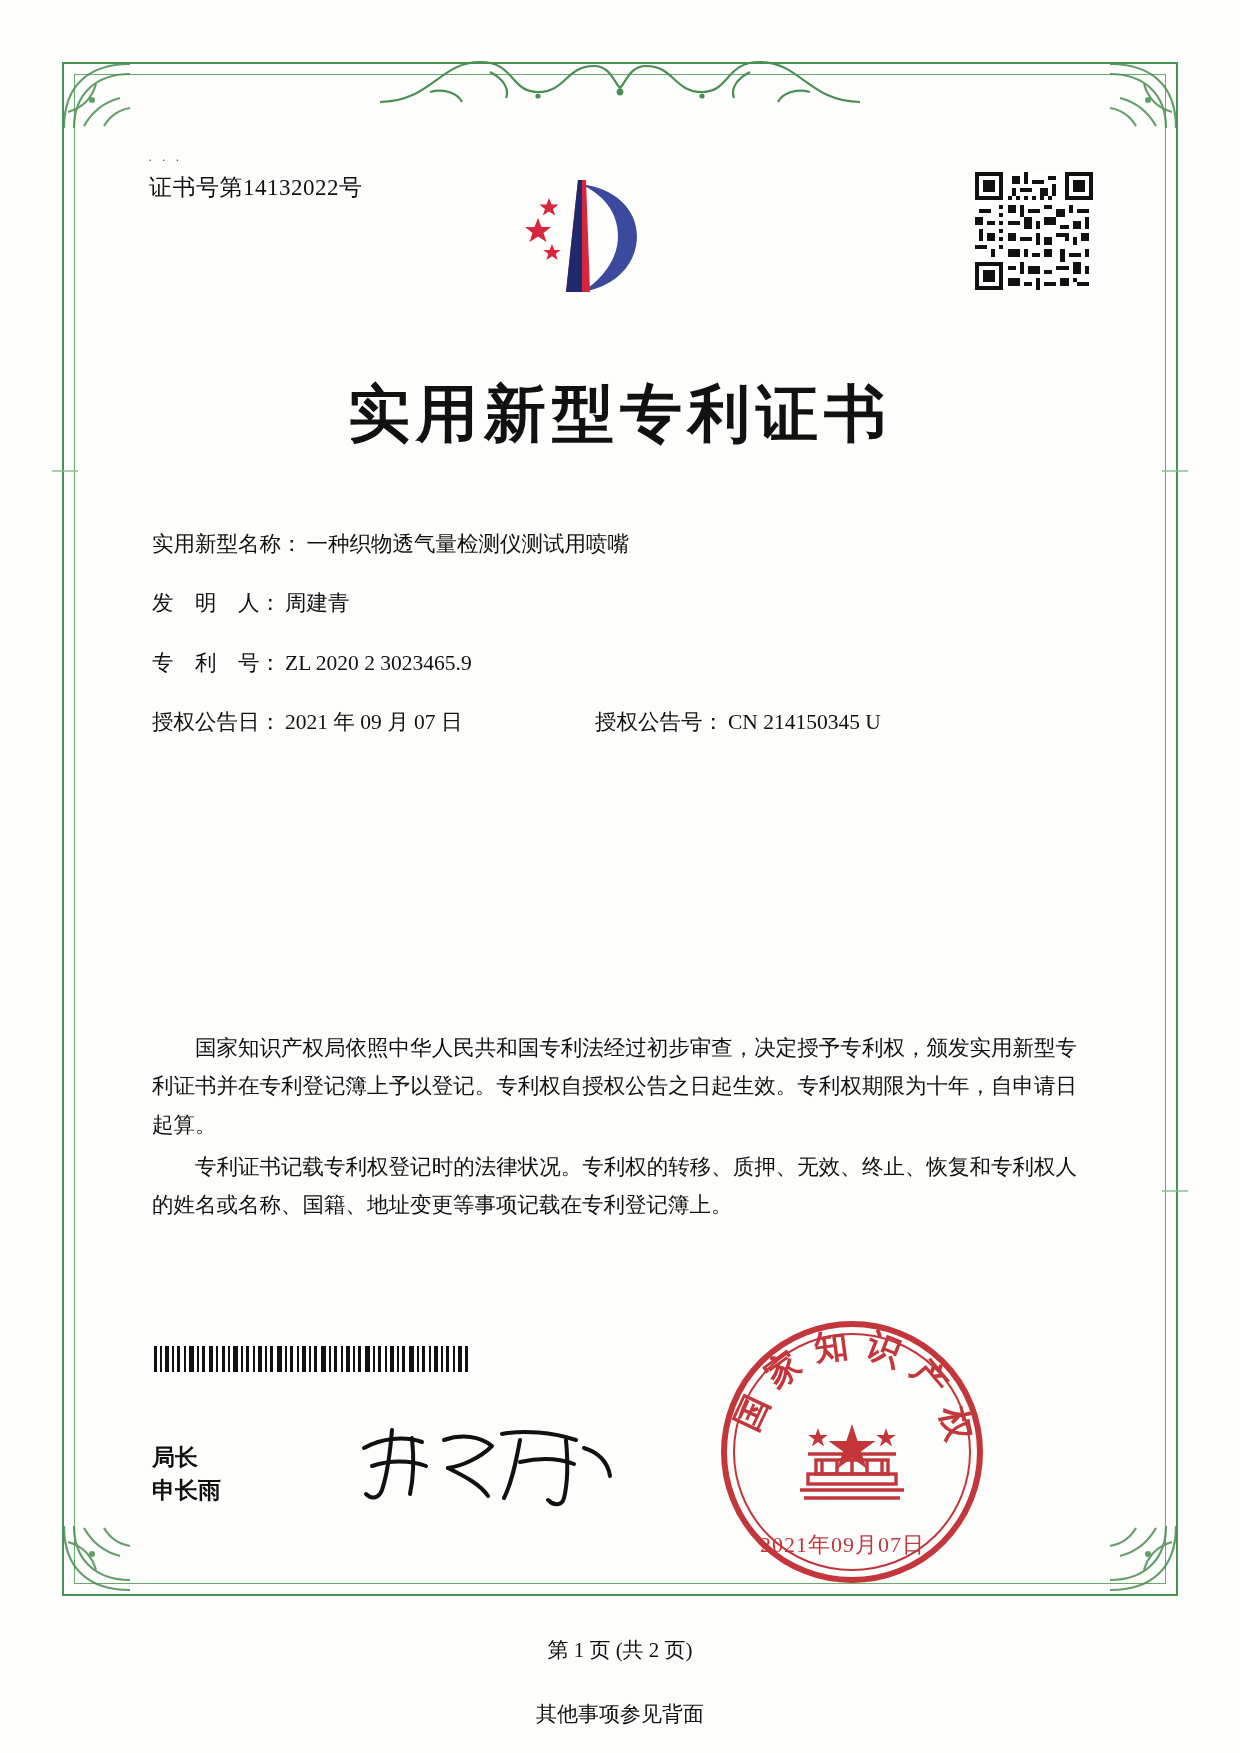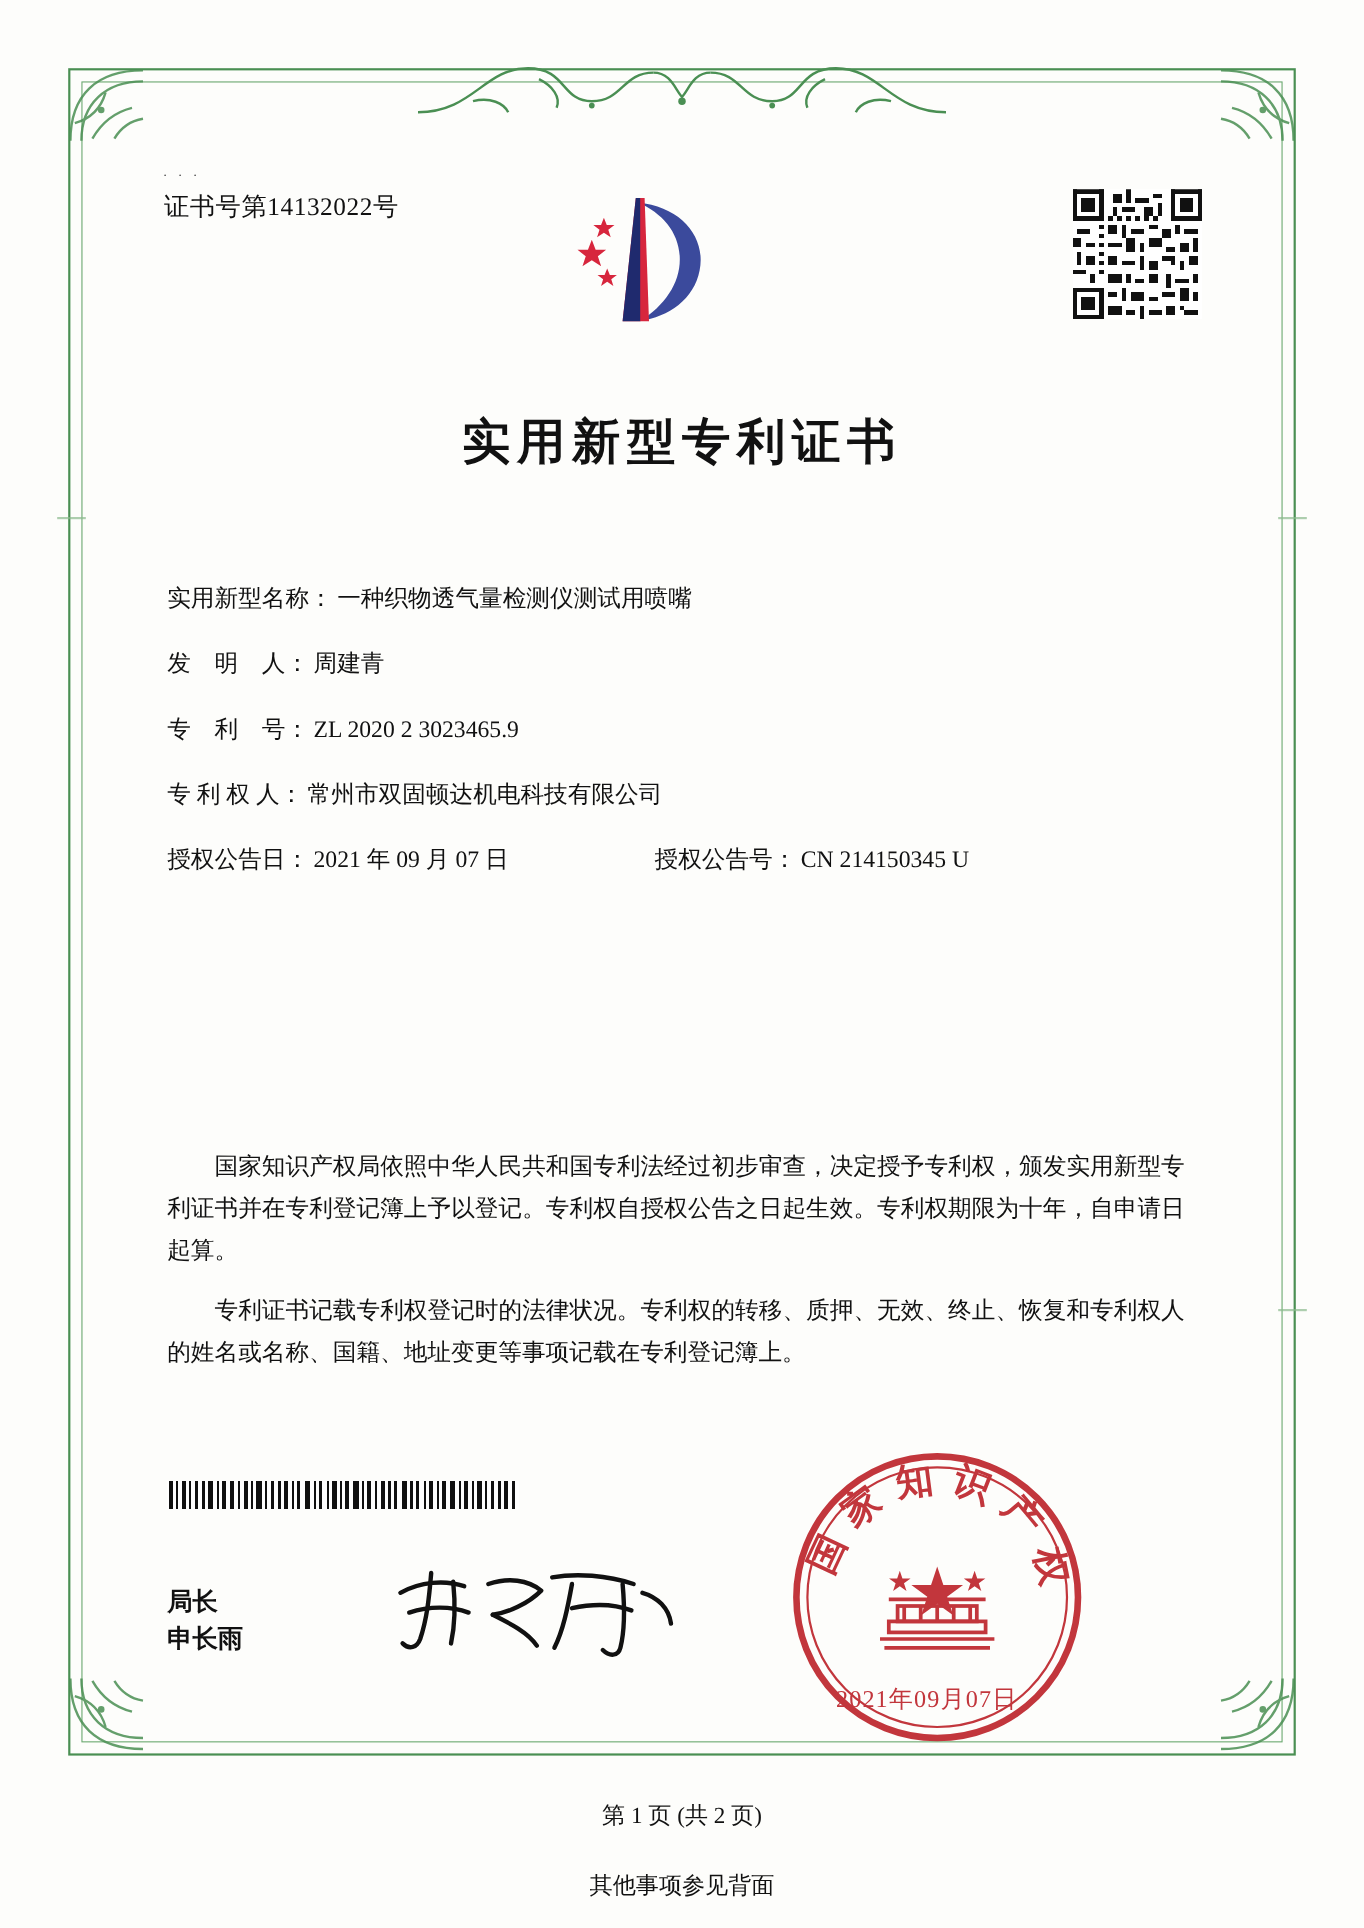--- a/index.html
+++ b/index.html
@@ -104,21 +104,21 @@
     image-rendering: pixelated;
   }
   .qr svg { width:100%; height:100%; display:block; }
 
   .title {
     position: absolute;
     left: 0;
     right: 0;
     top: 372px;
     text-align: center;
-    font-size: 44px;
+    font-size: 62px;
     font-weight: bold;
     letter-spacing: 6px;
     color: #111;
     font-family: "DejaVu Serif", "Liberation Serif", serif;
   }
 
   
   .fields {
     position: absolute;
     left: 152px;
@@ -150,21 +150,21 @@
   .body-text {
     position: absolute;
     left: 152px;
     top: 1025px;
     width: 925px;
     font-size: 21.5px;
     line-height: 1.78;
     color: #111;
     text-align: justify;
   }
-  .body-text p { margin: 16px 0 4px 0; text-indent: 2em; }
+  .body-text p { margin: 4px 0 4px 0; text-indent: 2em; }
 
   
   .barcode {
     position: absolute;
     left: 152px;
     top: 1346px;
     width: 320px;
     height: 26px;
   }
   .barcode svg { width:100%; height:100%; display:block; }
@@ -431,24 +431,20 @@
       <span class="fvalue">一种织物透气量检测仪测试用喷嘴</span>
     </div>
     <div class="frow">
       <span class="flabel">发　明　人：</span>
       <span class="fvalue">周建青</span>
     </div>
     <div class="frow">
       <span class="flabel">专　利　号：</span>
       <span class="fvalue">ZL 2020 2 3023465.9</span>
     </div>
-    <div class="frow">
-      <span class="flabel">专 利 权 人：</span>
-      <span class="fvalue">常州市双固顿达机电科技有限公司</span>
-    </div>
     <div class="frow dual">
       <span class="flabel">授权公告日：</span>
       <span class="fvalue">2021 年 09 月 07 日</span>
       <span class="flabel2">授权公告号：</span>
       <span class="fvalue2">CN 214150345 U</span>
     </div>
   </div>
 
   <div class="body-text">
     <p>国家知识产权局依照中华人民共和国专利法经过初步审查，决定授予专利权，颁发实用新型专利证书并在专利登记簿上予以登记。专利权自授权公告之日起生效。专利权期限为十年，自申请日起算。</p>

